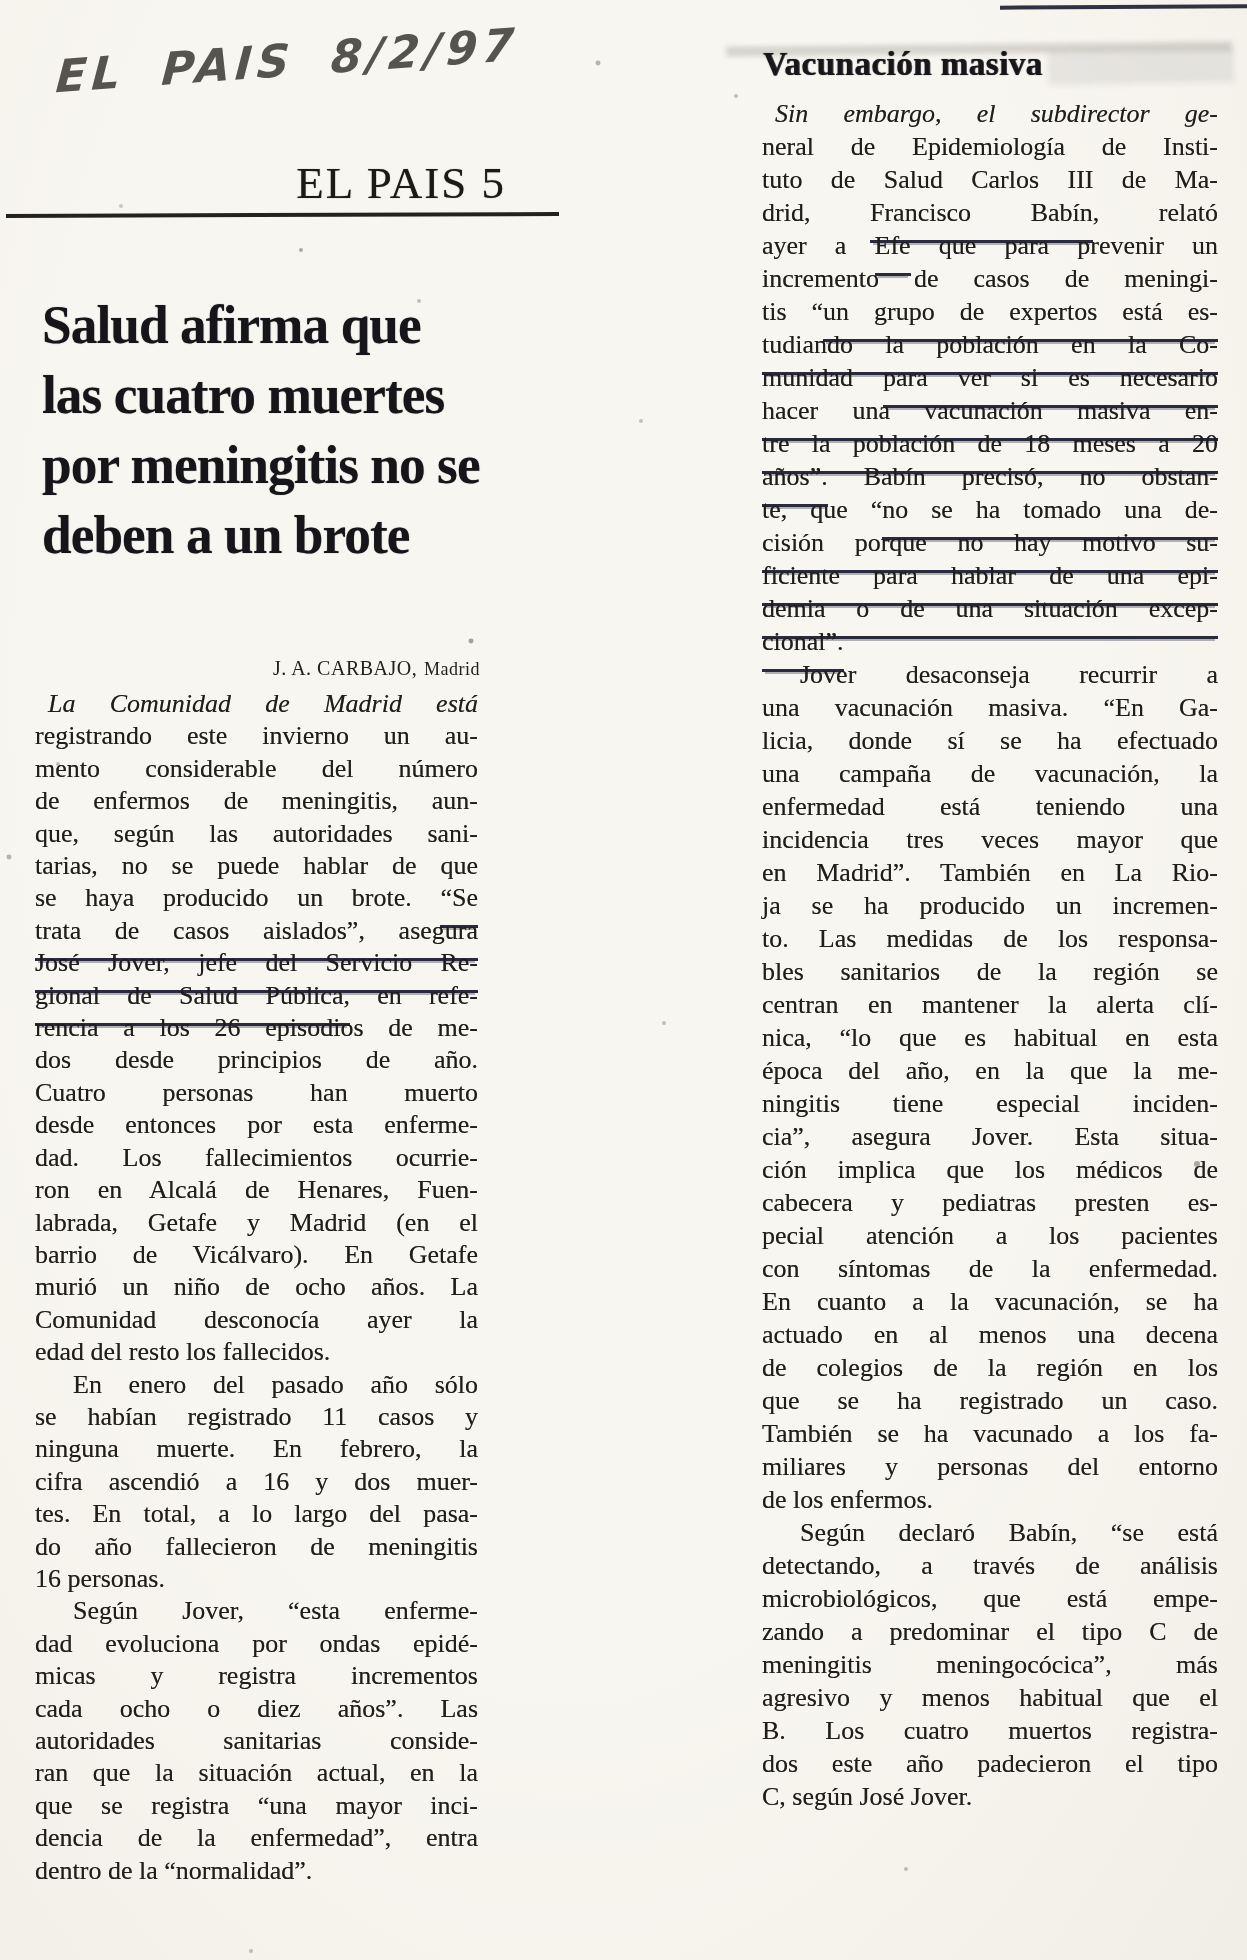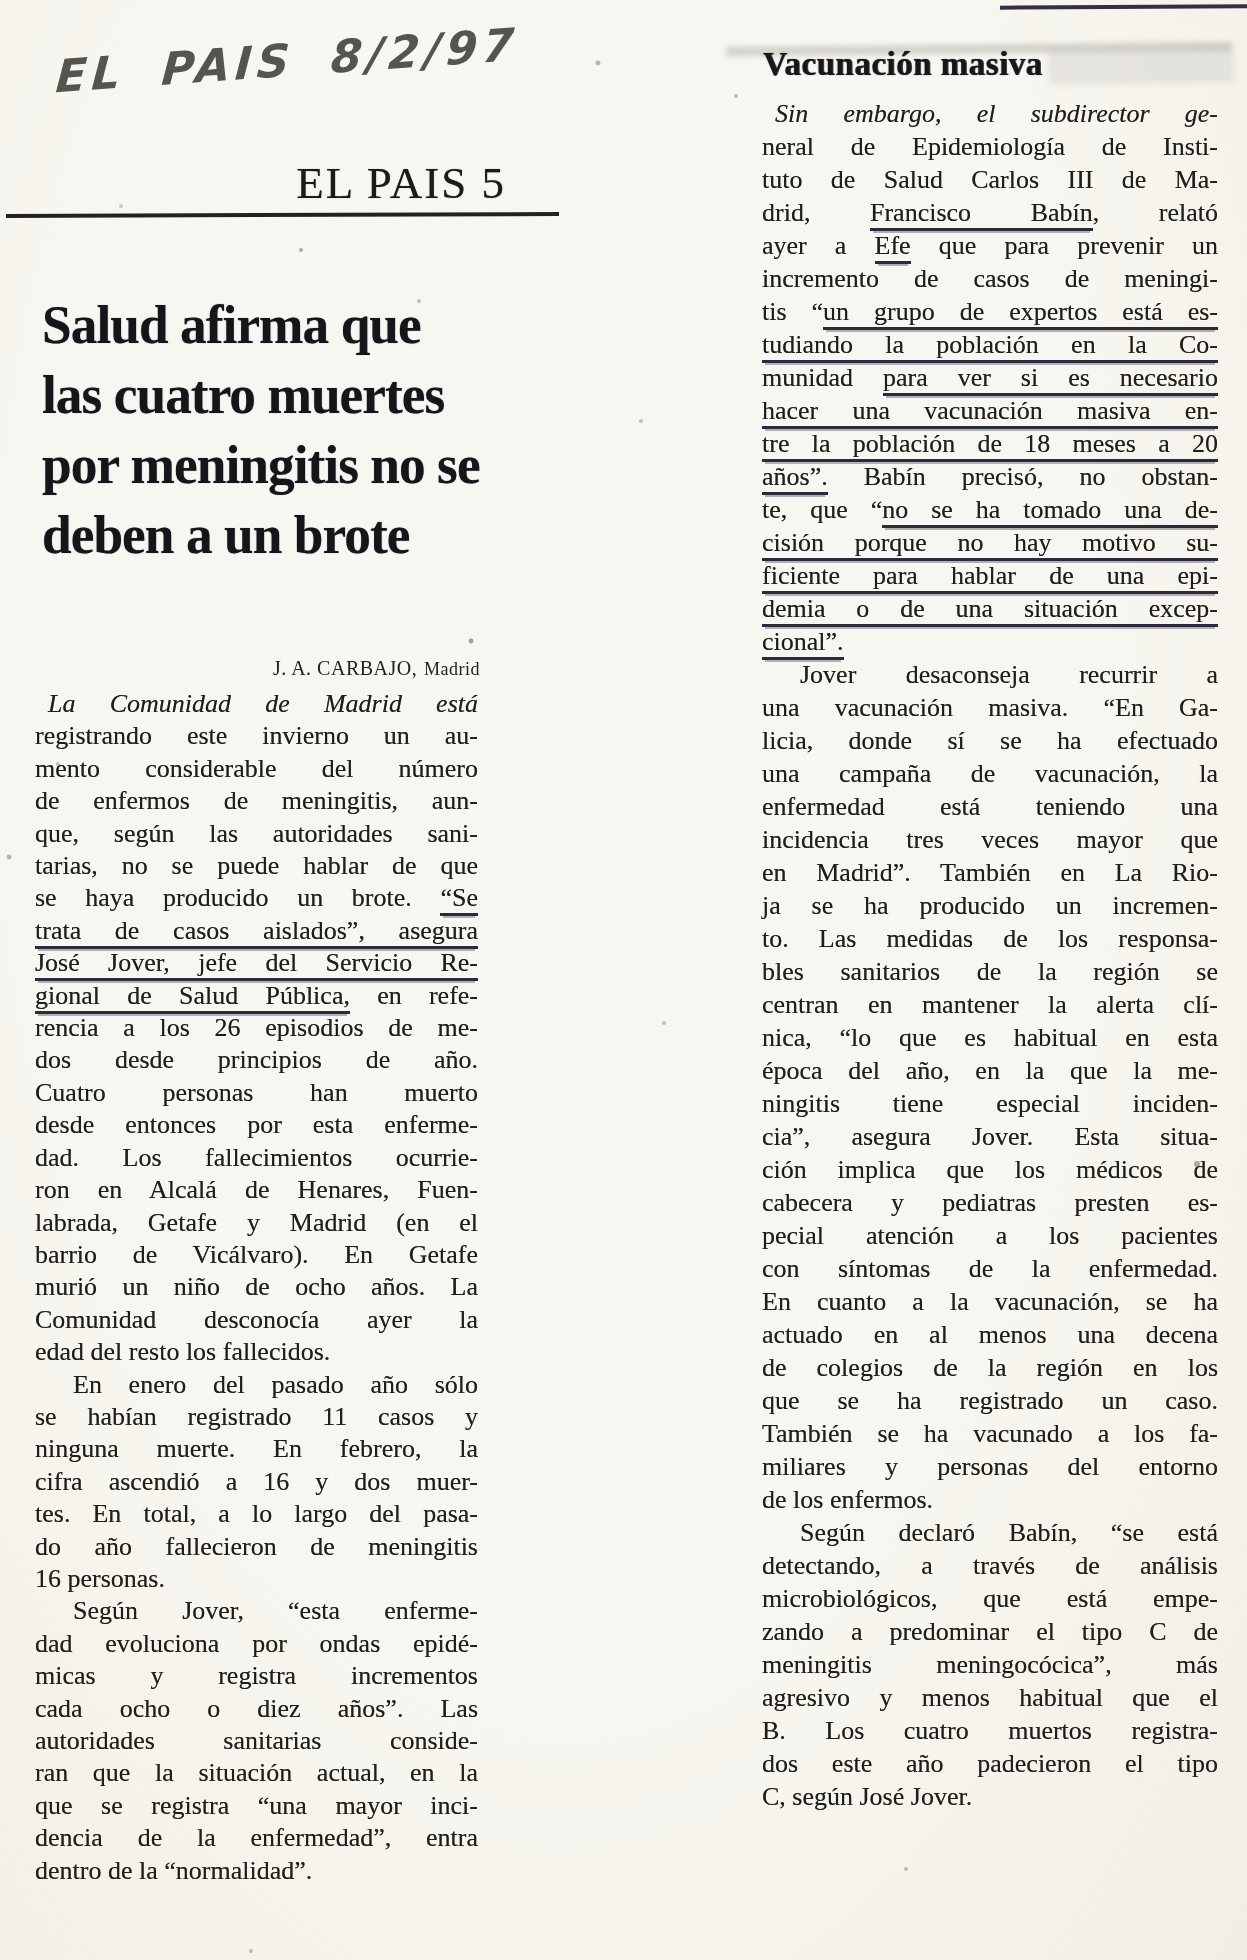--- a/index.html
+++ b/index.html
@@ -81,21 +81,21 @@
     text-align:justify;
     -moz-text-align-last:justify;
     text-align-last:justify;
   }
   .line.end{text-align-last:left;-moz-text-align-last:left;}
   .line.ind{text-indent:38px;}
   .line.ind-sm{text-indent:13px;font-style:italic;}
   
   .u{
     border-bottom:3.5px solid #2a2a3e;
-    padding-bottom:1px;
+    padding-bottom:13px;
     box-shadow:0 5px 0 -3px rgba(42,42,62,.35);
   }
   .speckles{
     position:absolute;left:0;top:0;width:2px;height:2px;border-radius:50%;
     background:transparent;
     box-shadow:
       470px 640px 0 1.5px rgba(60,58,52,.45),
       300px 249px 0 1px rgba(60,58,52,.4),
       8px 856px 0 1.5px rgba(60,58,52,.35),
       57px 763px 0 1px rgba(60,58,52,.3),

